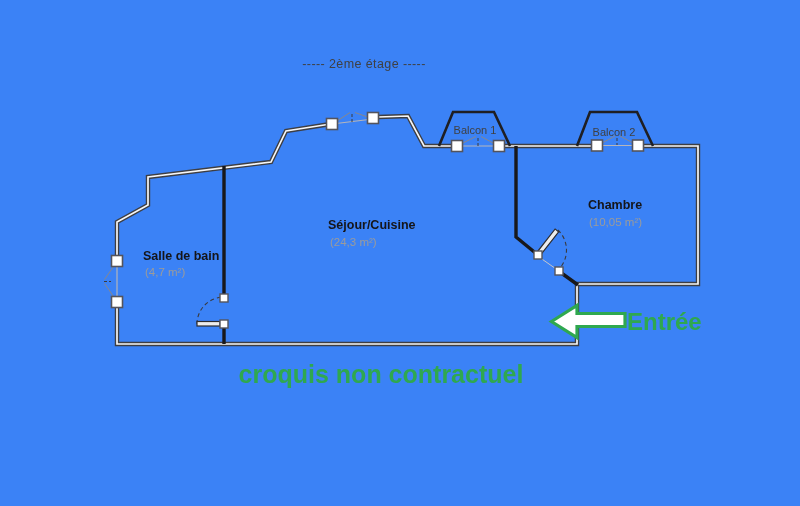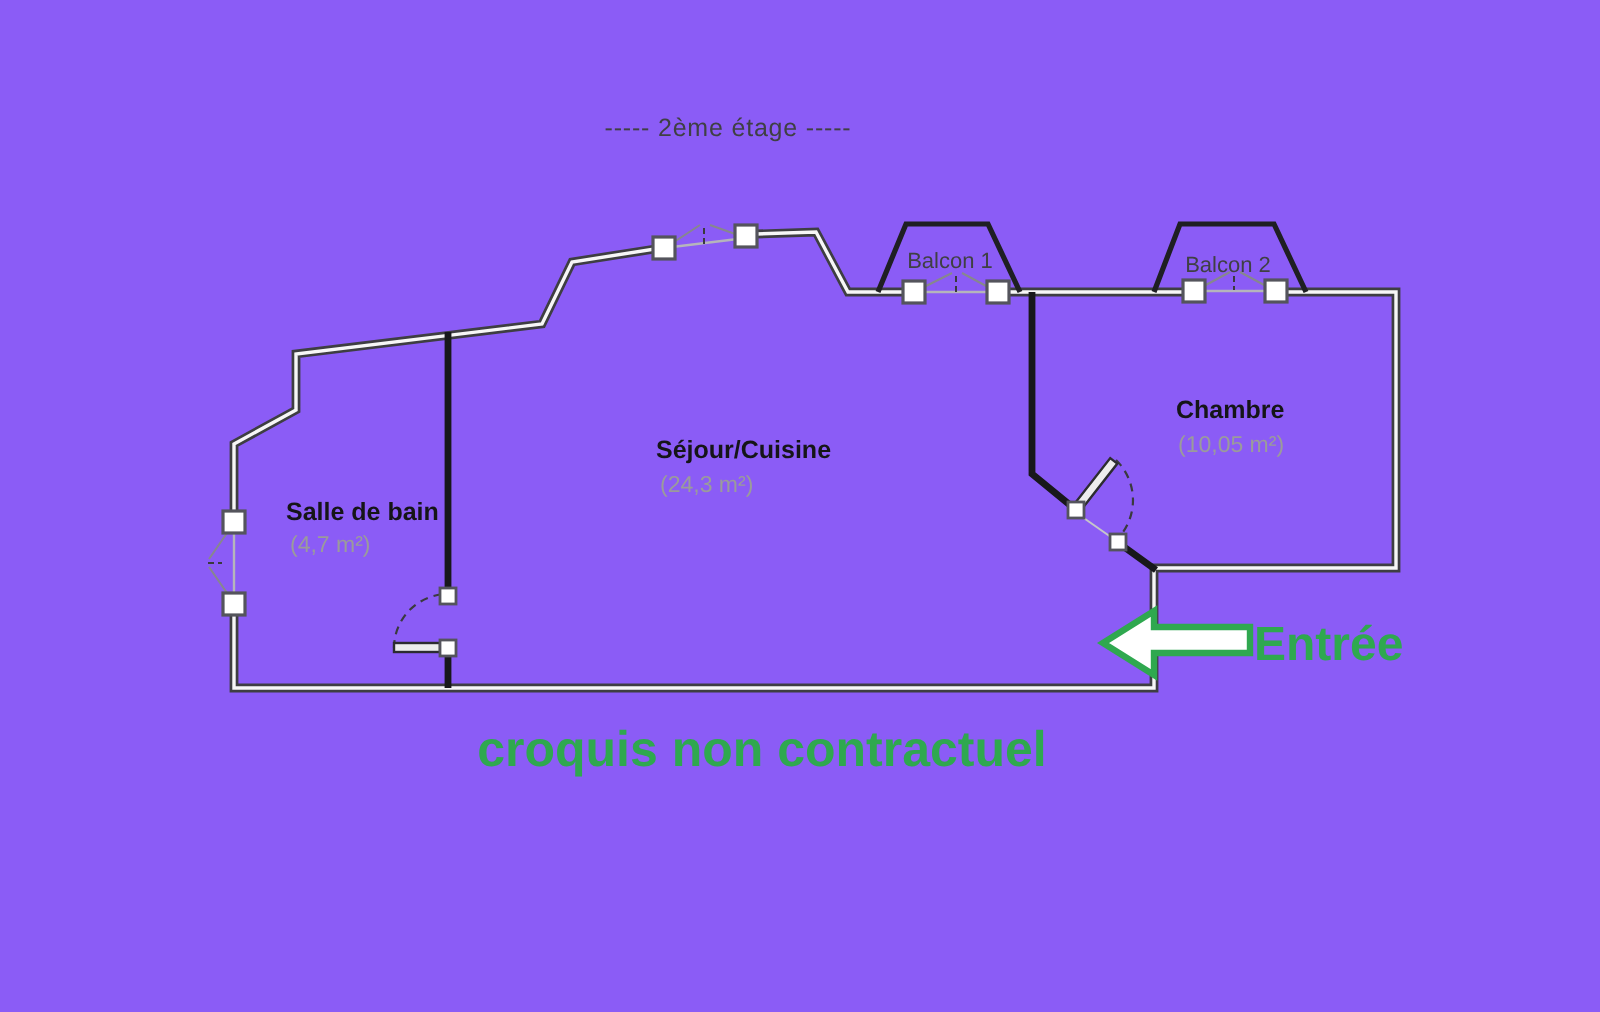--- a/index.html
+++ b/index.html
@@ -1,17 +1,17 @@
 <!DOCTYPE html>
 <html><head>
 <meta charset="utf-8">
 <style>
   html,body{margin:0;padding:0;background:#ffffff;}
   .canvas{
-    position:relative;width:800px;height:506px;background:#8b5cf6;overflow:hidden;
+    position:relative;width:800px;height:506px;background:#3b82f6;overflow:hidden;
     font-family:"Liberation Sans", sans-serif;
   }
   svg{position:absolute;left:0;top:0;}
   .wall-outer{fill:none;stroke:#3e3e42;stroke-width:4.4;stroke-linejoin:miter;stroke-linecap:butt;}
   .wall-core{fill:none;stroke:#f7f7f7;stroke-width:1.7;stroke-linejoin:miter;stroke-linecap:butt;}
   .wall-int{fill:none;stroke:#18181b;stroke-width:3.4;stroke-linecap:butt;}
   .balcony{fill:none;stroke:#1f1f23;stroke-width:2.6;stroke-linejoin:miter;}
   .sill{stroke:#b5b5bb;stroke-width:1.2;}
   .win-v{stroke:#87878d;stroke-width:1;fill:none;}
   .win-tick{stroke:#3a3a3e;stroke-width:1;stroke-dasharray:3,2;}

